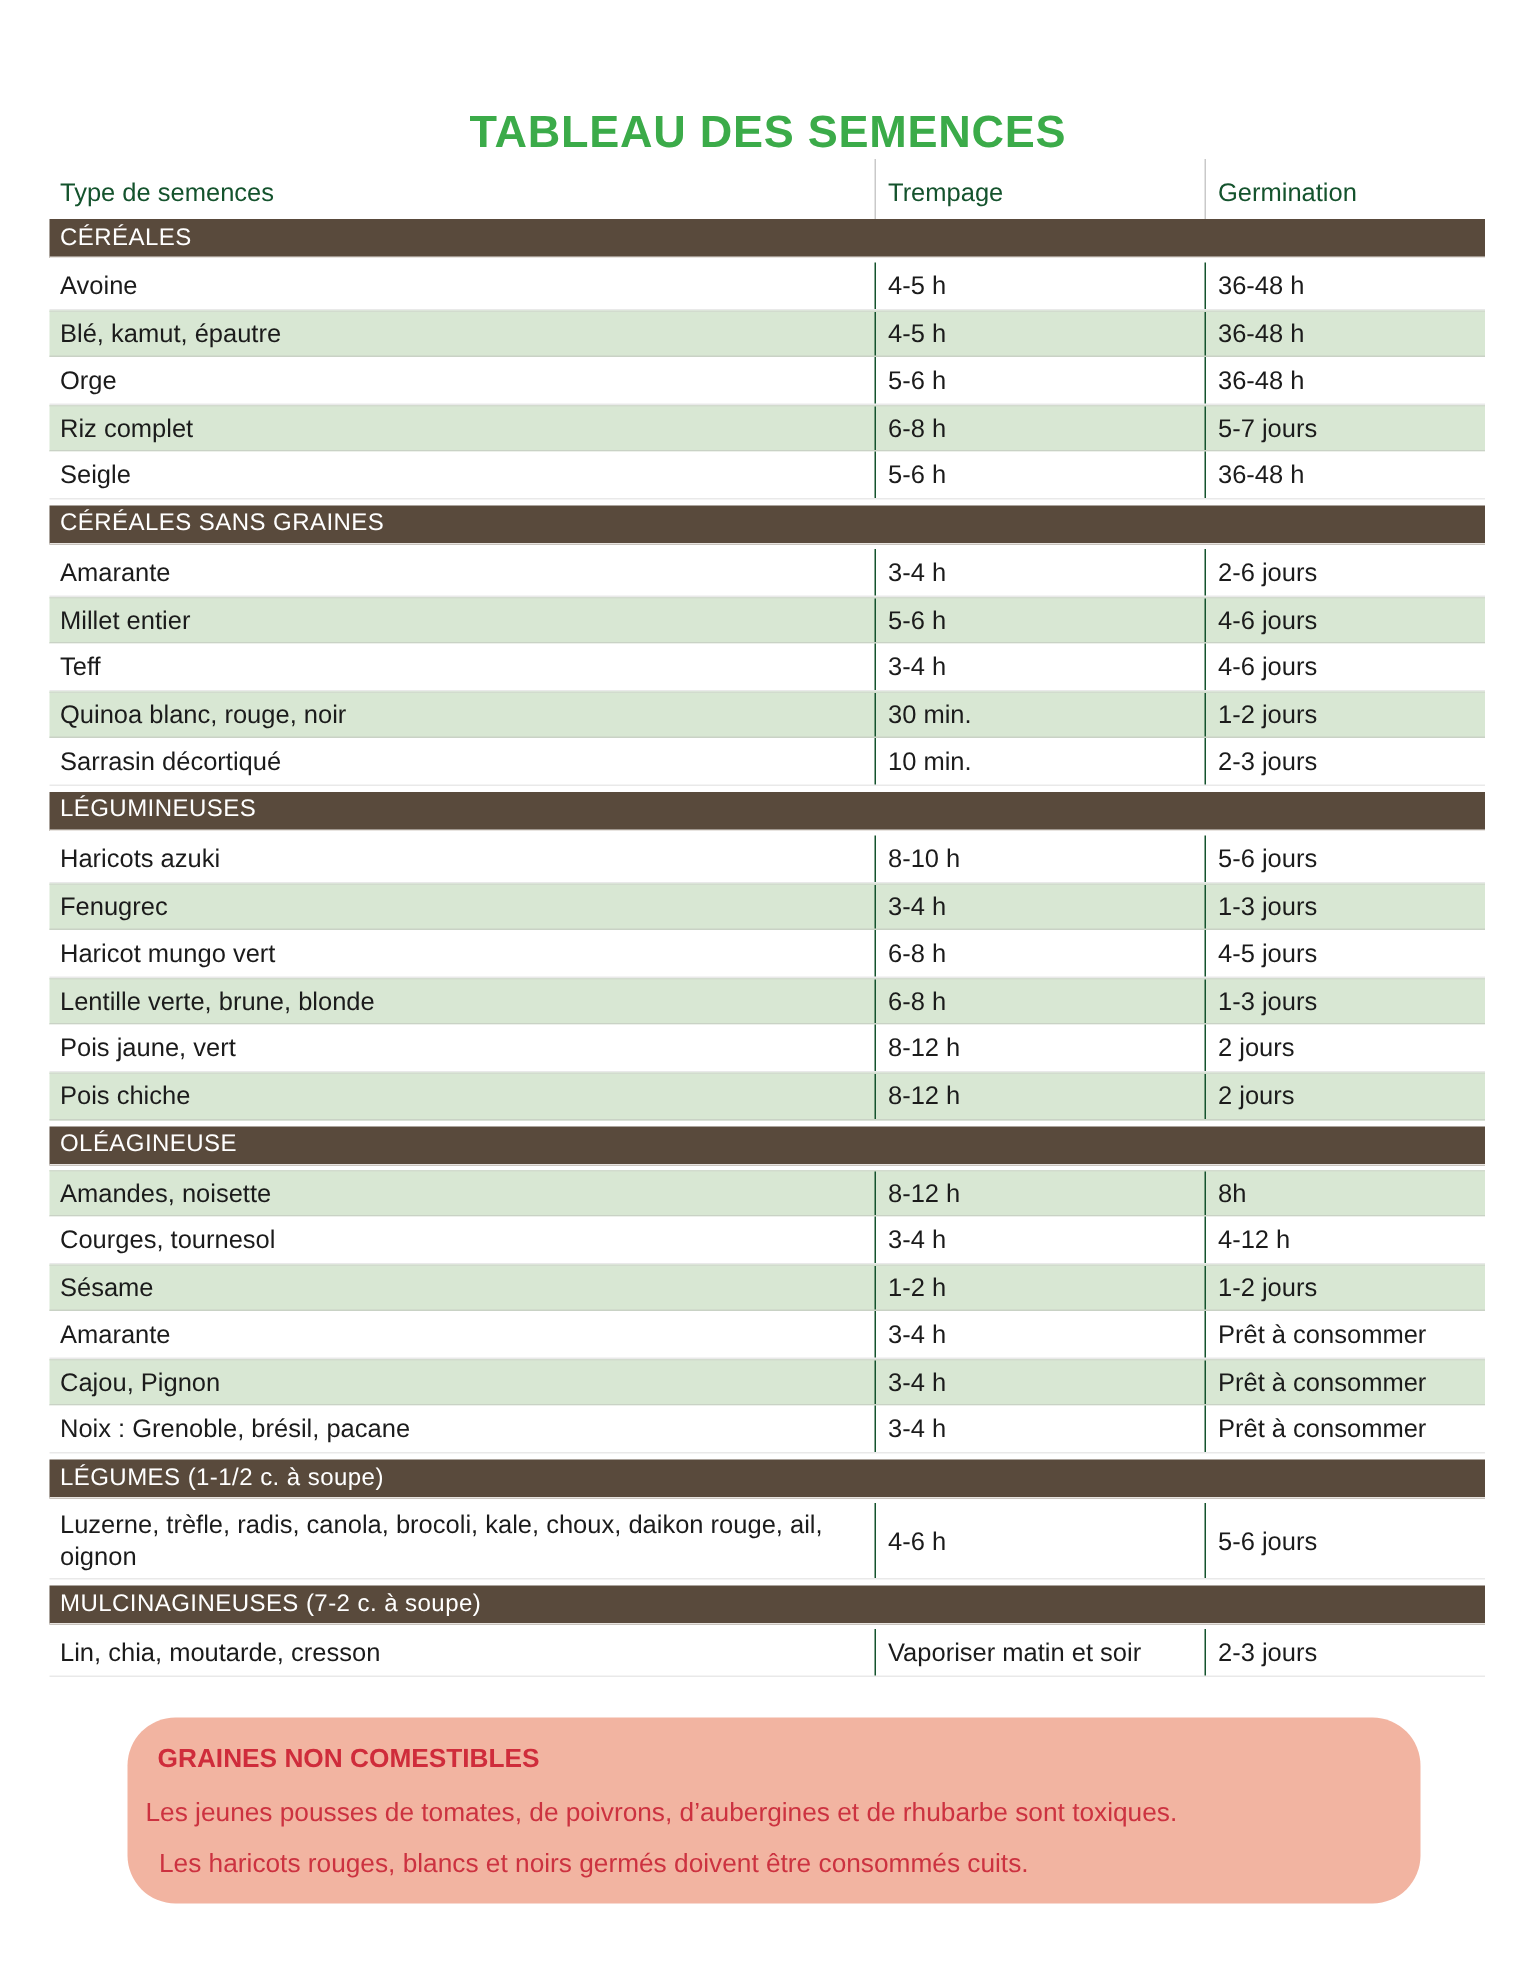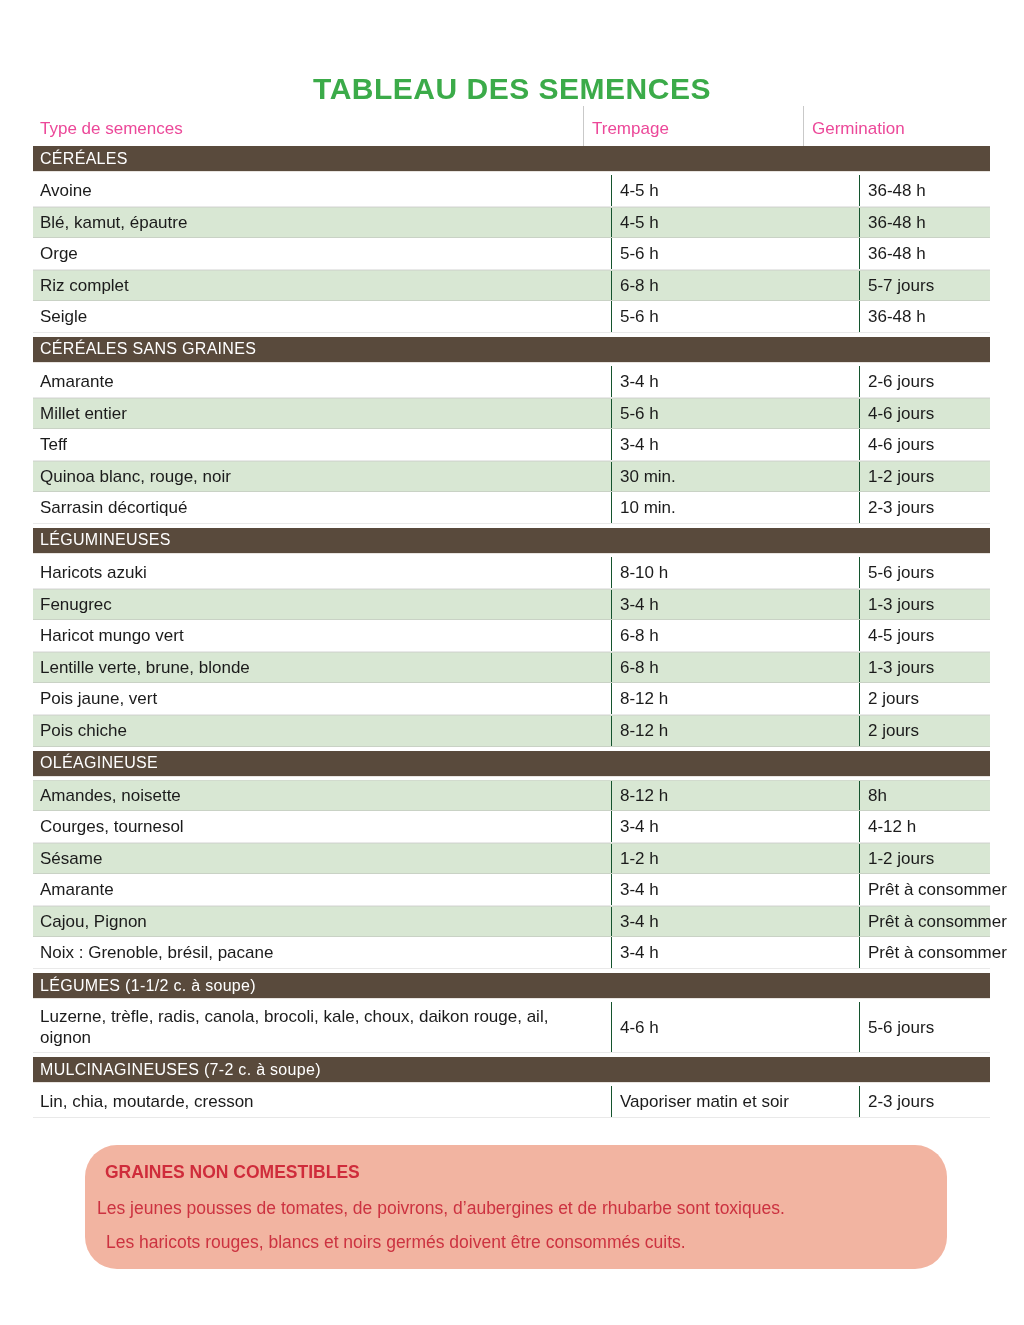--- a/index.html
+++ b/index.html
@@ -19,40 +19,39 @@
   .seed-table {
     position: absolute; left: 33px; top: 106px; width: 957px;
   }
   .header-row {
     display: grid; grid-template-columns: 550px 220px 187px;
     height: 40px; box-sizing: border-box;
   }
   .header-cell {
     display: flex; align-items: flex-end;
     padding-bottom: 7px; box-sizing: border-box;
-    font-size: 17px; color: #ec4899; text-align: center;
+    font-size: 17px; color: #14532d; text-align: center;
   }
   .header-cell.c1 { padding-left: 7px; }
   .header-cell.c2, .header-cell.c3 { border-left: 1px solid #c9c9c9; padding-left: 8px; }
   .section-bar {
     height: 26px; background: #594a3c; color: #ffffff;
     display: flex; align-items: center;
     padding-left: 7px; box-sizing: border-box;
     font-size: 16px; letter-spacing: 0.3px;
     margin: 4px 0 3px 0;
     border-bottom: 1px solid #e8e4e0;
   }
   .section-bar.first { margin-top: 0; }
   .row {
     display: grid; grid-template-columns: 550px 220px 187px;
     min-height: 31.6px; box-sizing: border-box;
     font-size: 17px; color: #1b1b1b;
     border-bottom: 1px solid #e9e9e9;
     background: #ffffff;
-    gap: 28px;
   }
   .row.shaded {
     background: #d8e7d3;
     border-top: 1px solid #d2dbce;
     border-bottom: 1px solid #c9d2c5;
   }
   .cell { display: flex; align-items: center; box-sizing: border-box; line-height: 21px; }
   .cell.c1 { padding: 4px 10px 4px 7px; }
   .cell.c2, .cell.c3 { border-left: 1px solid #14532d; padding-left: 8px; }
   .warning-box {

